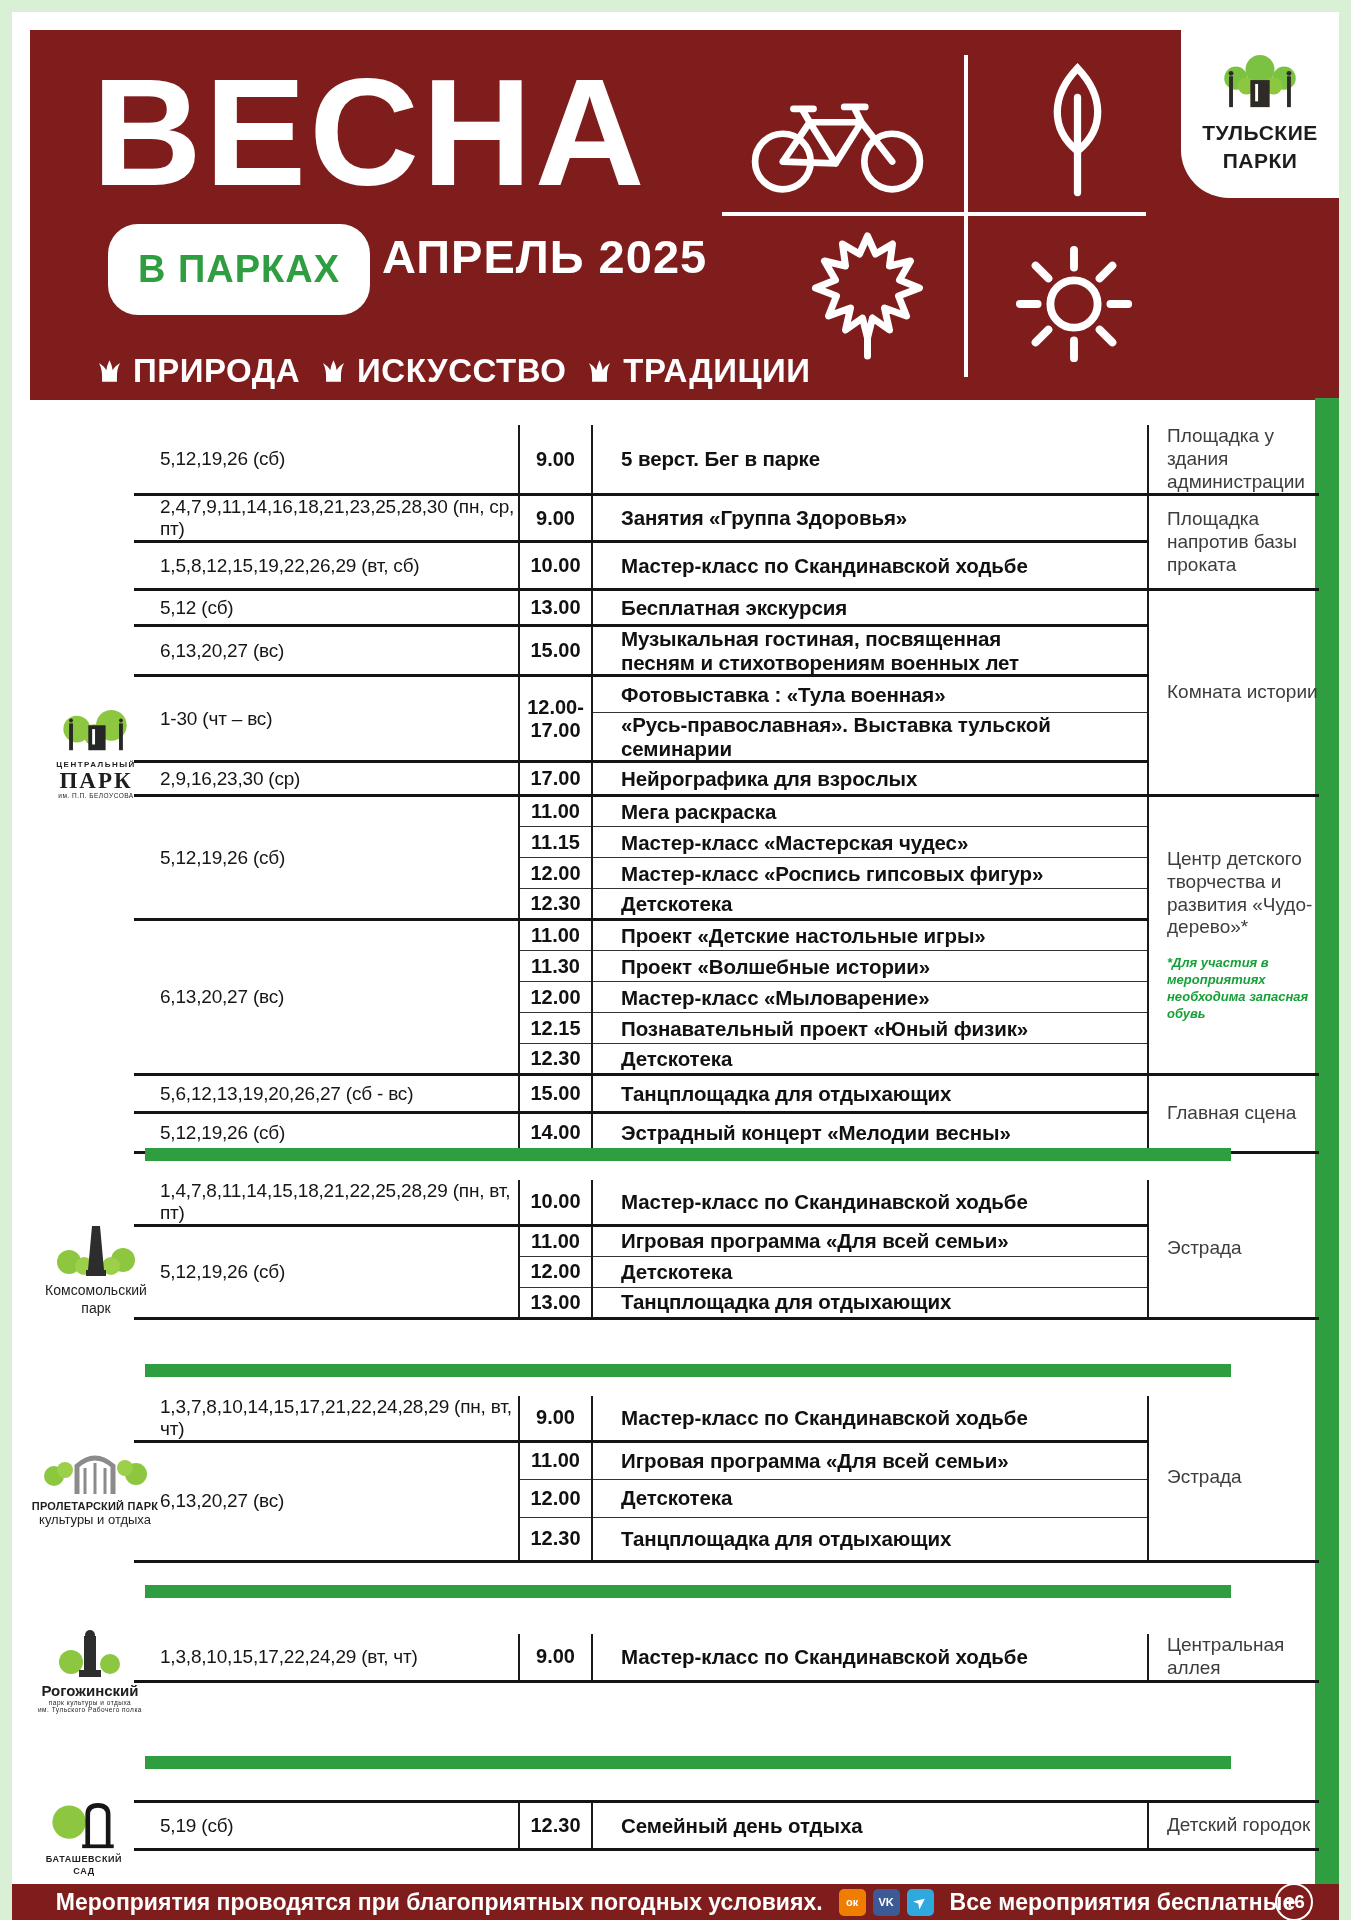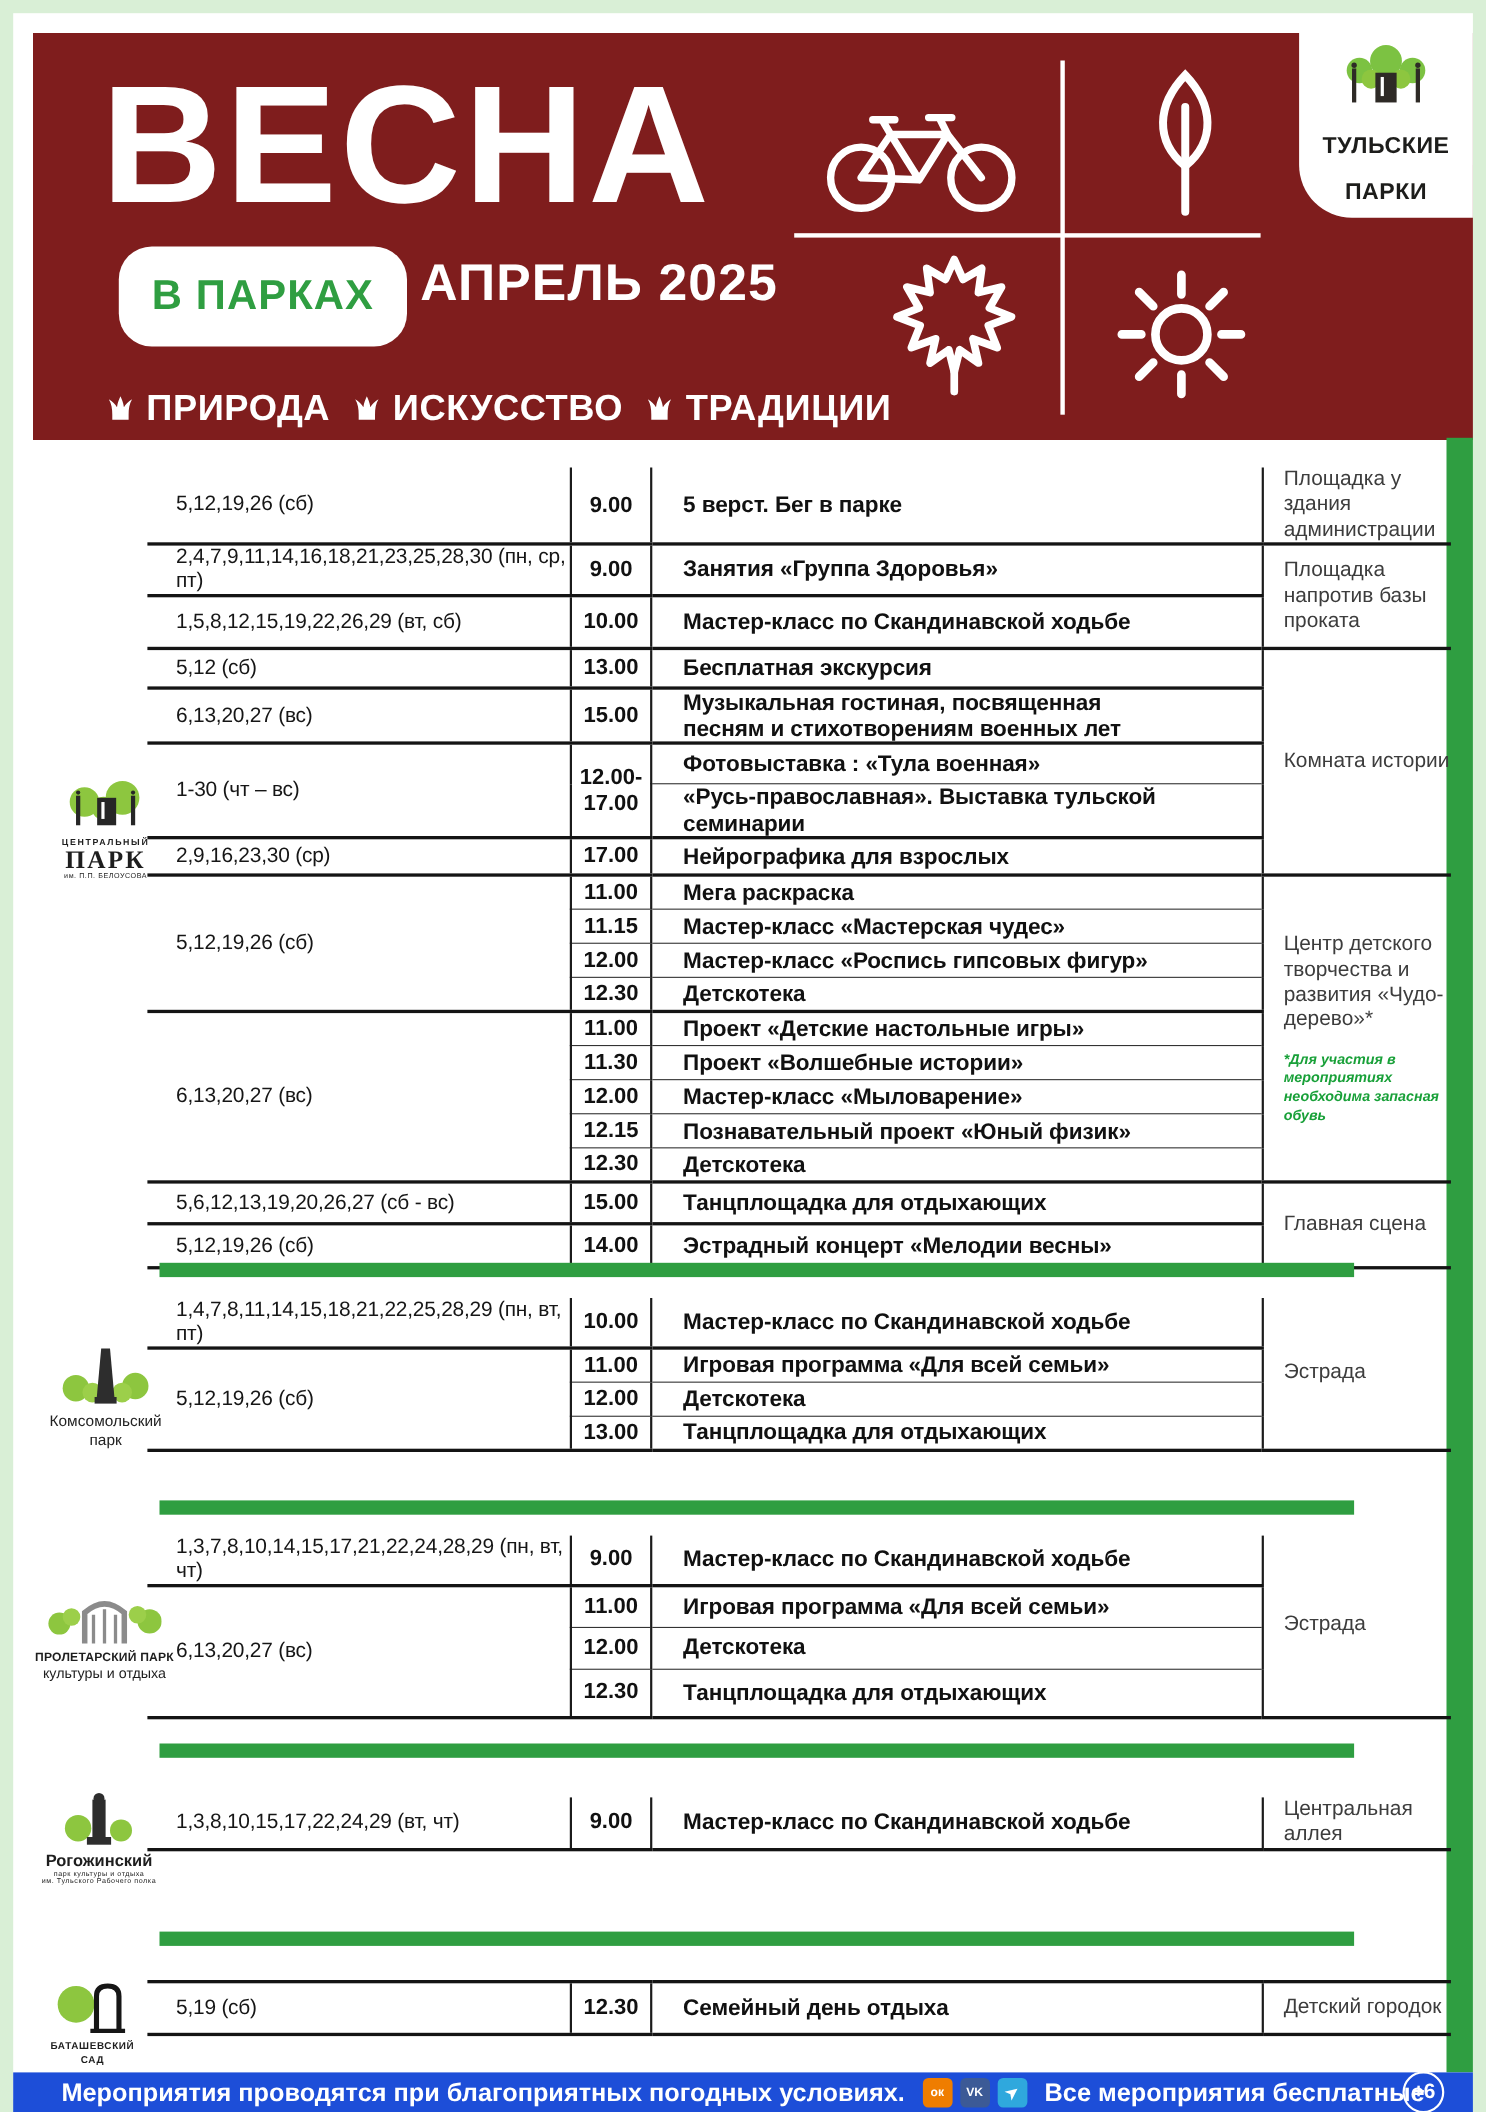--- a/index.html
+++ b/index.html
@@ -15,21 +15,21 @@
   .hdr-title{position:absolute;left:62px;top:26px;font-size:152px;font-weight:800;color:#fff;letter-spacing:3px;line-height:1;}
   .hdr-badge{position:absolute;left:78px;top:194px;height:59px;border-radius:30px;background:#fff;display:flex;align-items:center;padding:16px 30px;}
   .hdr-badge span{font-size:38px;font-weight:800;color:#2f9e41;letter-spacing:1px;}
   .hdr-month{position:absolute;left:352px;top:199px;font-size:47px;font-weight:800;color:#fff;letter-spacing:1px;}
   .hdr-tagline{position:absolute;left:66px;top:322px;display:flex;gap:20px;align-items:center;}
   .tl-item{display:flex;align-items:center;gap:10px;color:#fff;font-size:33px;font-weight:600;letter-spacing:.5px;}
   .cross-v{position:absolute;left:934px;top:25px;width:4px;height:322px;background:#fff;}
   .cross-h{position:absolute;left:692px;top:182px;width:424px;height:4px;background:#fff;}
   .hicon{position:absolute;}
   .brand{position:absolute;left:1151px;top:0;width:158px;height:168px;background:#fff;border-radius:0 0 0 48px;
-         display:flex;flex-direction:column;align-items:center;justify-content:center;gap:24px;}
+         display:flex;flex-direction:column;align-items:center;justify-content:center;gap:10px;}
   .brand-txt{font-size:21px;font-weight:800;color:#1d1d1b;line-height:1.15;letter-spacing:.5px;text-align:center;}
   
   .tbl{position:absolute;}
   table{border-collapse:collapse;table-layout:fixed;}
   td{padding:0;vertical-align:middle;}
   .cD{font-size:19px;color:#161616;padding-left:26px;letter-spacing:-.2px;line-height:1.15;}
   .cT{font-size:20px;font-weight:700;text-align:center;color:#111;}
   .cE{font-size:20.5px;font-weight:700;color:#111;padding-left:28px;letter-spacing:-.1px;line-height:1.15;}
   .cL{font-size:19px;color:#3d3d3d;padding-left:18px;line-height:1.2;}
   .vr{border-right:2.2px solid #1b1b1b;}
@@ -46,21 +46,21 @@
   .plogo{position:absolute;text-align:center;color:#1e1e1e;}
   .plogo .t1{font-size:8px;font-weight:700;letter-spacing:1.5px;}
   .plogo .t-serif{font-family:"Liberation Serif", serif;font-size:23px;font-weight:700;letter-spacing:2px;line-height:1;}
   .plogo .t-tiny{font-size:6.5px;letter-spacing:.5px;}
   .plogo .t-reg{font-size:14px;color:#222;line-height:1.25;}
   .plogo .t-bold{font-size:11px;font-weight:800;letter-spacing:.2px;}
   .plogo .t-sm{font-size:13px;}
   .plogo .t-rog{font-size:15px;font-weight:600;}
   .plogo .t-bat{font-size:9px;font-weight:700;letter-spacing:.6px;line-height:1.3;}
   
-  .ftr{position:absolute;left:12px;top:1884px;width:1327px;height:36px;background:#1d4ed8;
+  .ftr{position:absolute;left:12px;top:1884px;width:1327px;height:36px;background:#7f1d1d;
        display:flex;align-items:center;justify-content:center;gap:16px;color:#fff;}
   .ftr-txt{font-size:23px;font-weight:700;}
   .soc-row{display:flex;gap:7px;align-items:center;}
   .soc{width:27px;height:27px;border-radius:5px;display:flex;align-items:center;justify-content:center;color:#fff;font-weight:800;font-size:11px;}
   .soc.ok{background:#ef7d00;}
   .soc.vk{background:#3c5a96;}
   .soc.tg{background:#2fa8dd;font-size:14px;}
   .soc.tg span{display:inline-block;transform:rotate(-38deg);}
   .age{position:absolute;right:26px;top:50%;transform:translateY(-50%);width:34px;height:34px;border:2.5px solid #fff;border-radius:50%;
        display:flex;align-items:center;justify-content:center;font-size:19px;font-weight:700;color:#fff;letter-spacing:-1px;}

